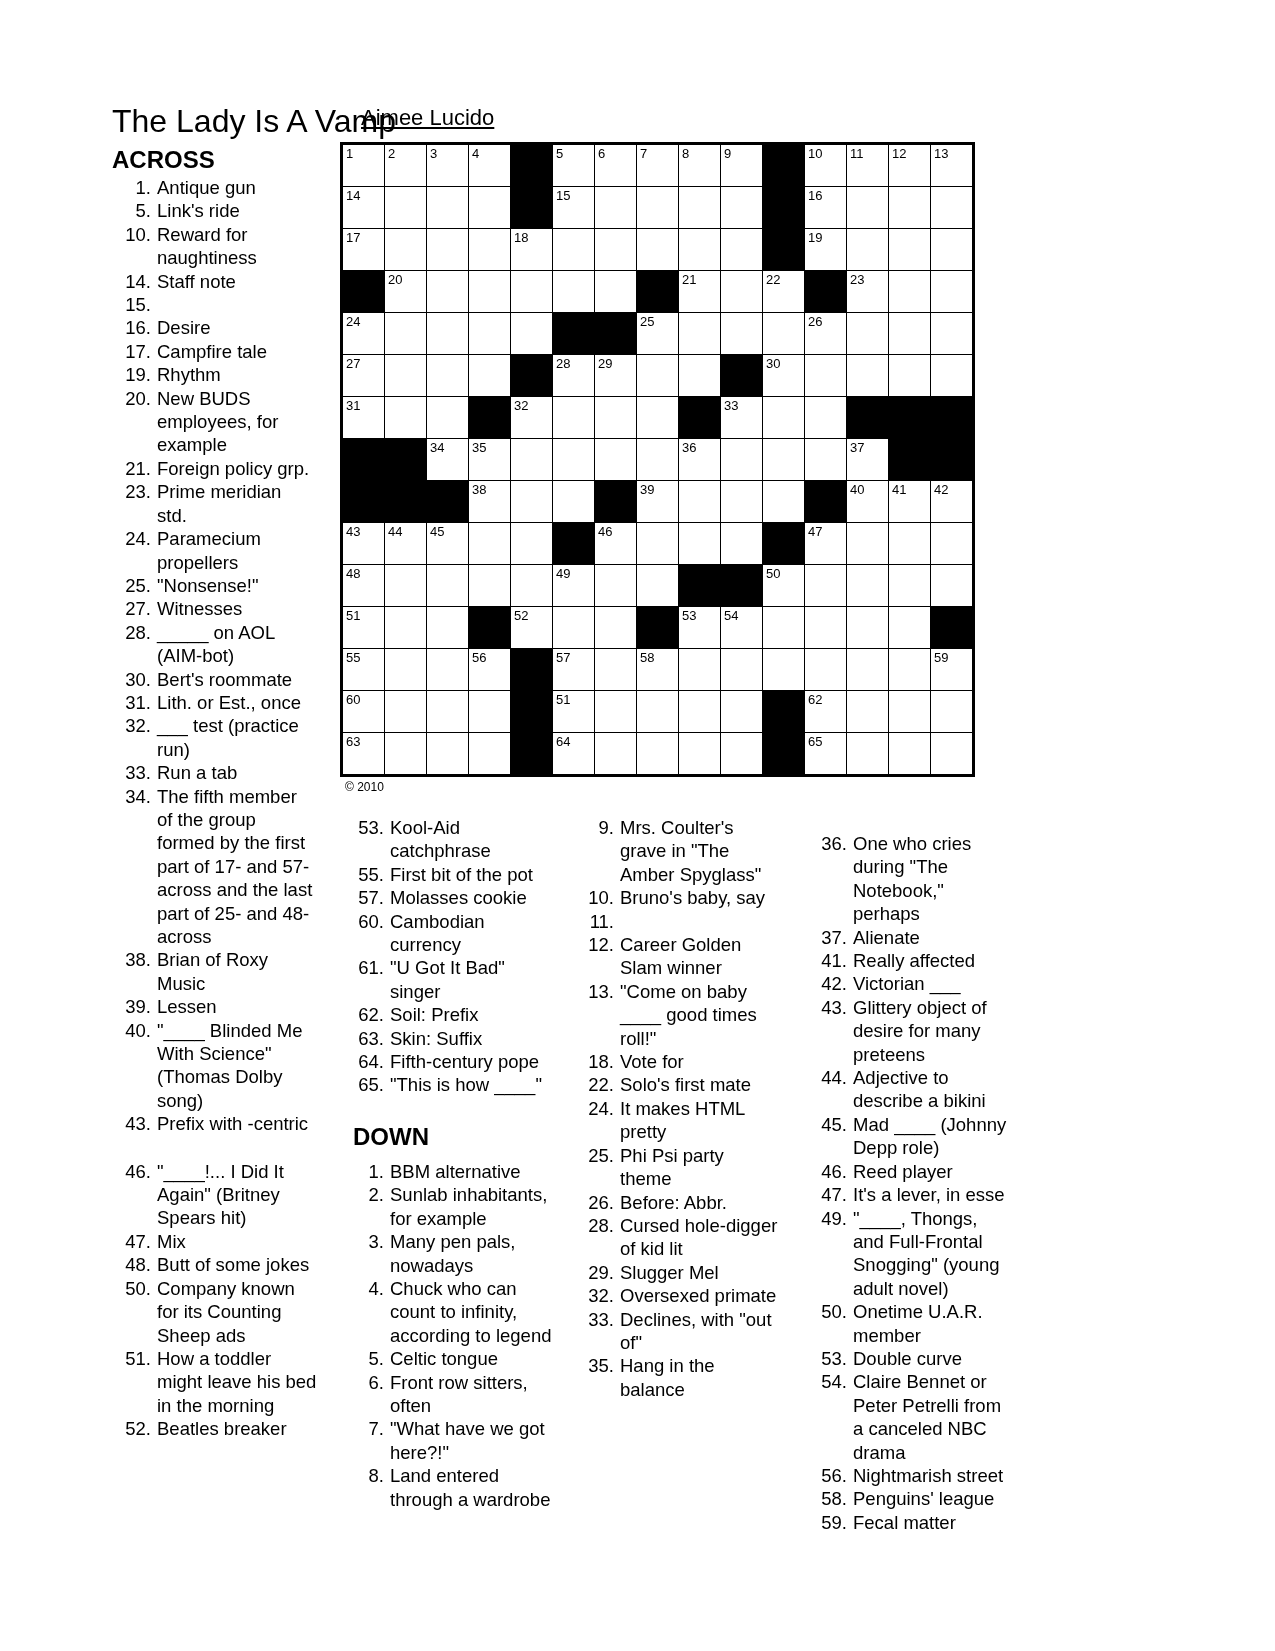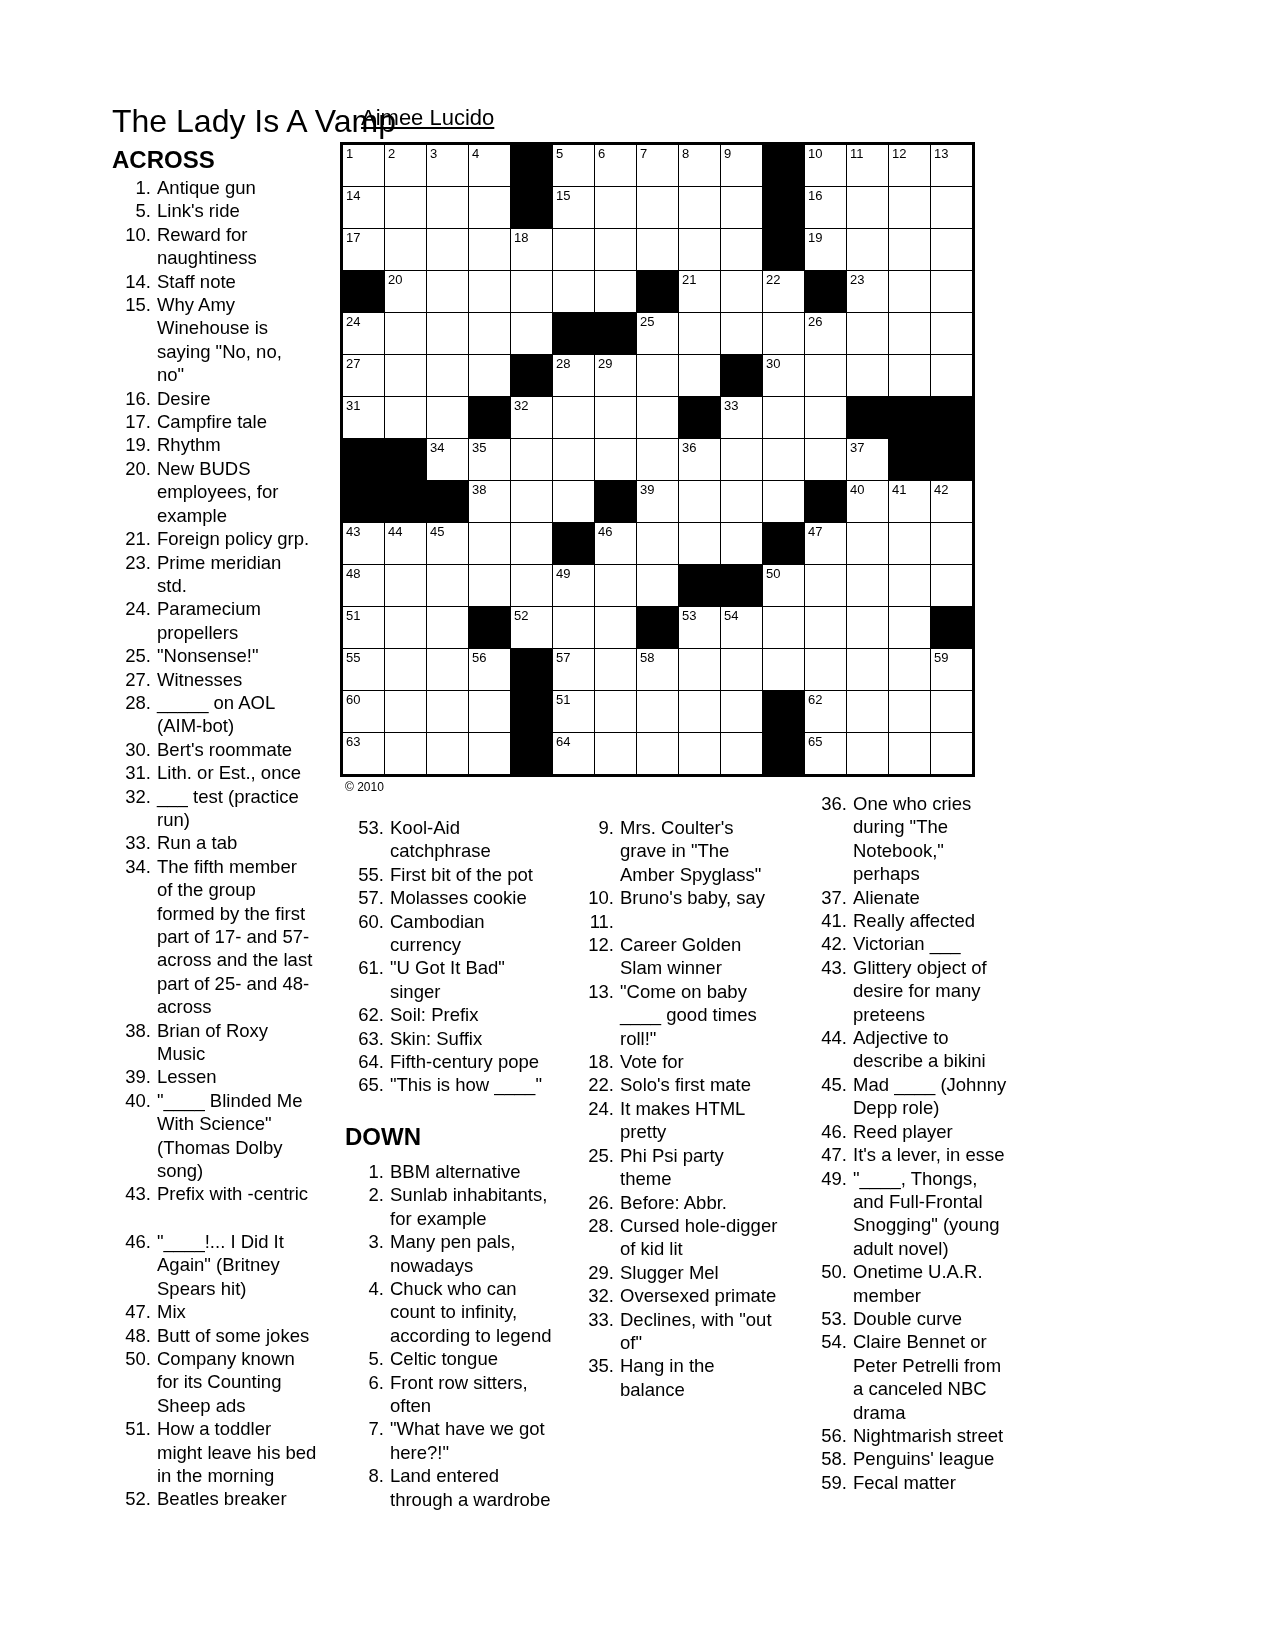--- a/index.html
+++ b/index.html
@@ -4,26 +4,26 @@
 <style>
   html,body{margin:0;padding:0;}
   body{
     width:1275px;height:1651px;position:relative;background:#ffffff;color:#000000;
     font-family:"Liberation Sans", sans-serif;
   }
   .title{position:absolute;left:112px;top:103px;font-size:32px;font-weight:normal;white-space:nowrap;}
   .author{position:absolute;left:361px;top:105px;font-size:22px;white-space:nowrap;text-decoration:underline;}
   .sec-header{font-size:24px;font-weight:bold;line-height:28px;}
   #across-header{position:absolute;left:112px;top:146px;}
-  .down-header{margin:26px 0 9px 0;}
+  .down-header{margin:26px 0 9px 8px;}
   .clue-col{position:absolute;font-size:18.5px;line-height:23.4px;}
   #col1{left:112px;top:176px;width:216px;}
   #col2{left:345px;top:816px;width:216px;}
   #col3{left:575px;top:816px;width:216px;}
-  #col4{left:808px;top:792px;width:228px;}
+  #col4{left:808px;top:832px;width:228px;}
   .clue{display:flex;align-items:flex-start;}
   .clue .n{flex:0 0 39px;width:39px;text-align:right;margin-right:6px;white-space:nowrap;}
   .clue .t{white-space:pre-line;}
   .gap-before{margin-top:24px;}
   #grid{
     position:absolute;left:340px;top:142px;
     display:inline-grid;grid-template-columns:repeat(15,41px);grid-auto-rows:41px;
     gap:1px;background:#000000;border:3px solid #000000;
   }
   .cell{position:relative;background:#ffffff;}
@@ -409,24 +409,20 @@
         <span class="n">10.</span>
         <span class="t">Reward for
 naughtiness</span>
       </div>
       <div class="clue">
         <span class="n">14.</span>
         <span class="t">Staff note</span>
       </div>
       <div class="clue">
         <span class="n">15.</span>
-        <span class="t">Why Amy
-Winehouse is
-saying "No, no,
-no"</span>
       </div>
       <div class="clue">
         <span class="n">16.</span>
         <span class="t">Desire</span>
       </div>
       <div class="clue">
         <span class="n">17.</span>
         <span class="t">Campfire tale</span>
       </div>
       <div class="clue">

